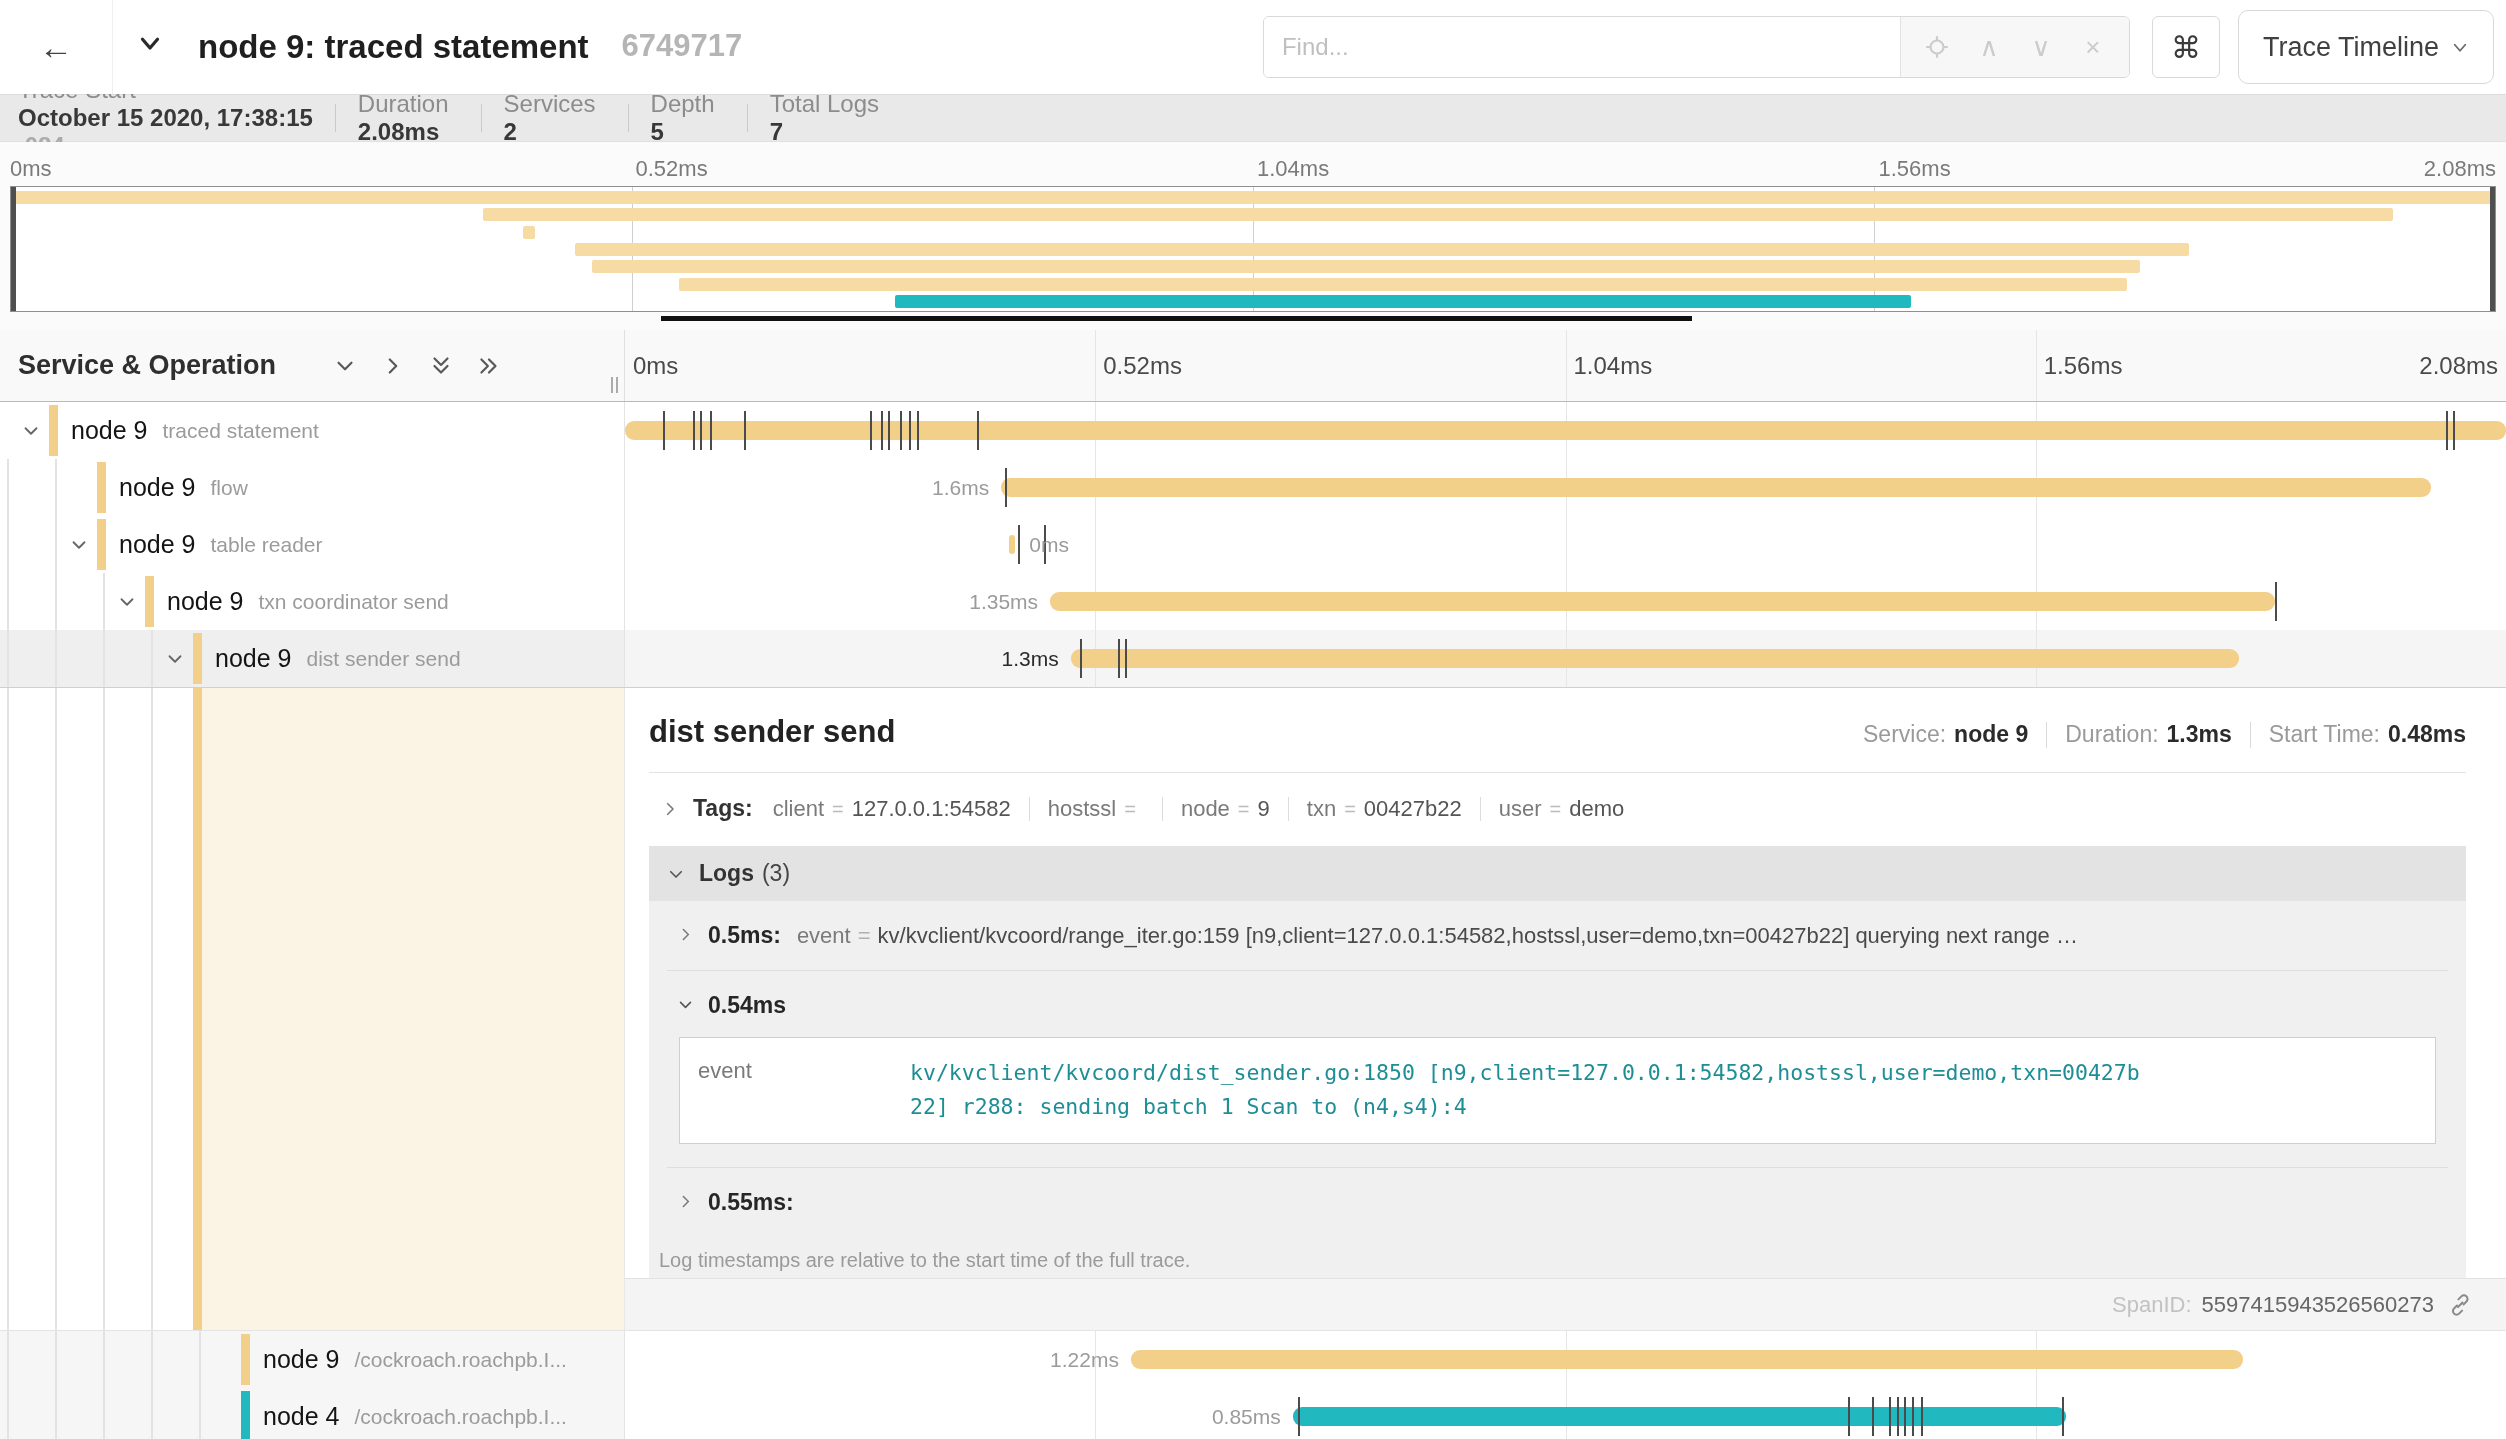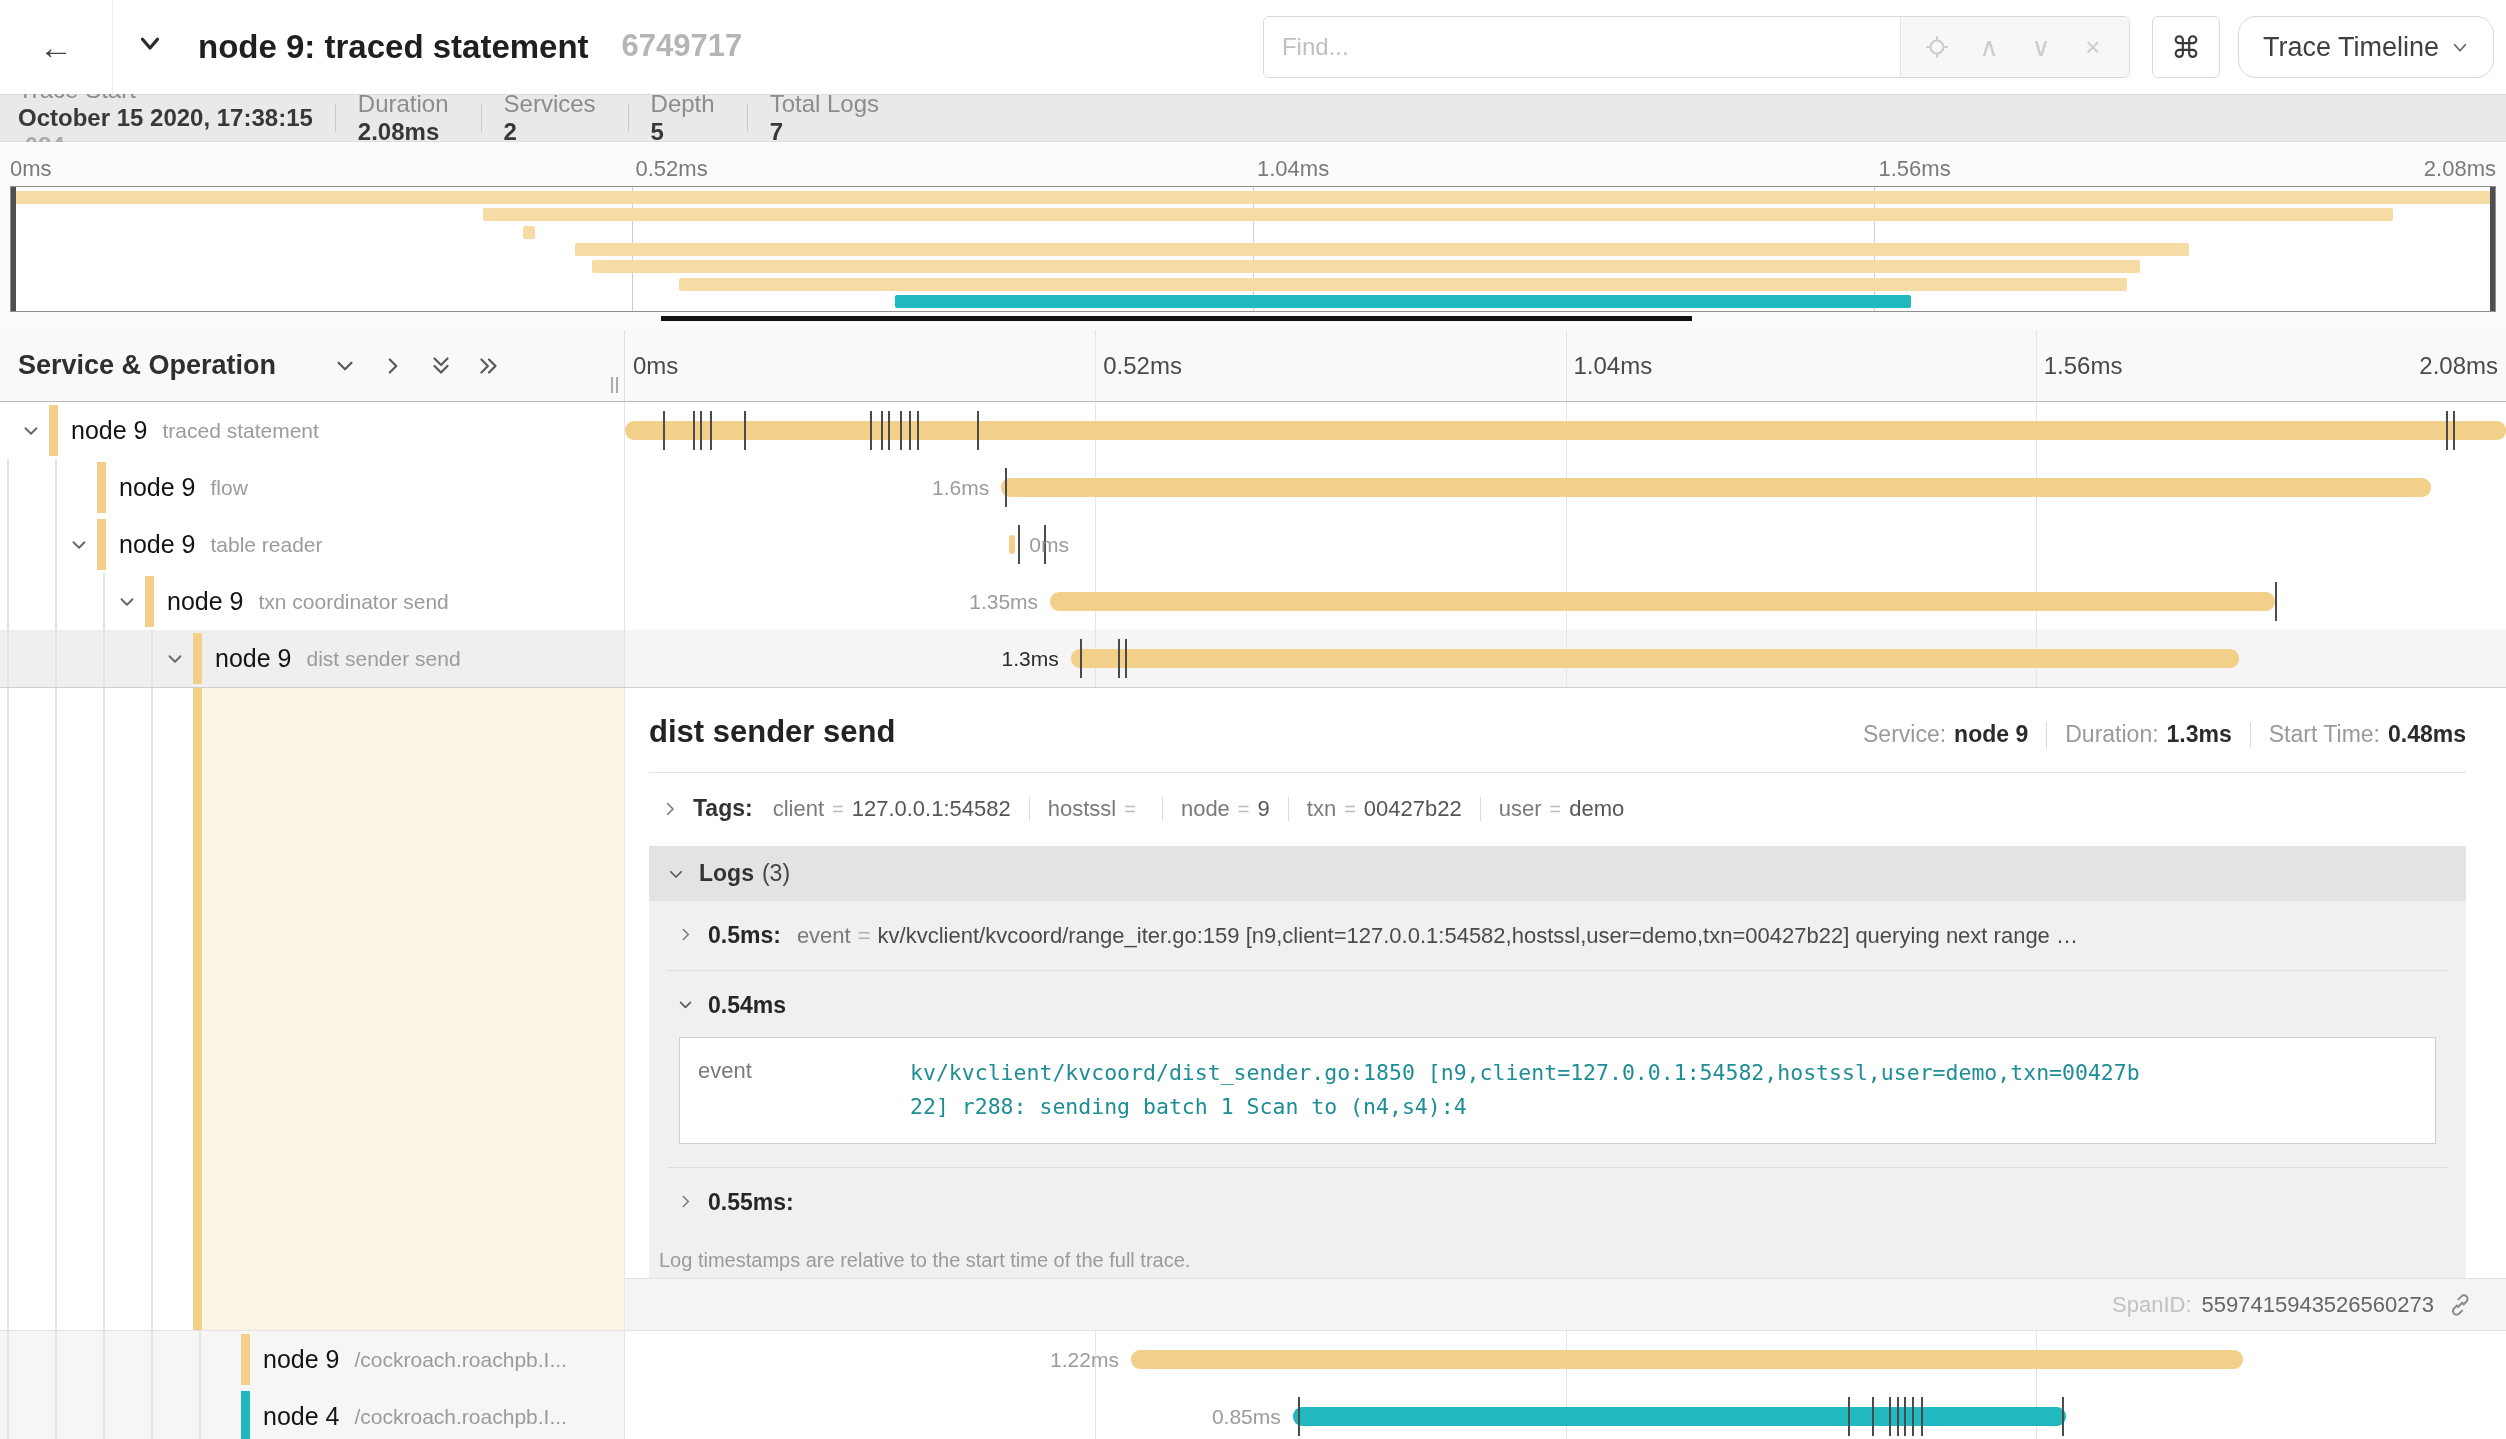--- a/index.html
+++ b/index.html
@@ -17,21 +17,21 @@
   .trace-id { font-size:31px; font-weight:700; color:#B5B5B5; margin-left:16px; }
   .header-right { display:flex; align-items:center; margin-right:12px; }
   .find-group { display:flex; height:62px; border:1px solid #D9D9D9; border-radius:6px; overflow:hidden; background:#fff; }
   .find-input { width:636px; border:none; outline:none; font-size:24px; padding:0 18px;
     font-family:"Liberation Sans","DejaVu Sans",sans-serif; color:#444; }
   .find-input::placeholder { color:#BFBFBF; }
   .find-icons { display:flex; align-items:center; background:#F7F7F7; border-left:1px solid #E3E3E3; padding:0 10px; }
   .find-icon { width:52px; display:flex; align-items:center; justify-content:center; color:#CCCCCC; font-size:26px; cursor:pointer; }
   .kbd-btn { height:62px; width:68px; margin-left:22px; border:1px solid #D9D9D9; border-radius:6px; background:#fff;
     display:flex; align-items:center; justify-content:center; font-size:30px; color:#3a3a3a; cursor:pointer; }
-  .view-btn { height:62px; margin-left:18px; border:1px solid #D9D9D9; border-radius:18px; background:#fff;
+  .view-btn { height:74px; margin-left:18px; border:1px solid #D9D9D9; border-radius:10px; background:#fff;
     display:flex; align-items:center; padding:0 24px; font-size:27px; color:#404040; cursor:pointer; }
   .view-btn .caret { margin-left:12px; }
 
   
   .summary-bar { height:48px; background:#E9E9E9; border-top:1px solid #DCDCDC; border-bottom:1px solid #E0E0E0;
     display:flex; align-items:center; padding-left:18px; font-size:24px; }
   .summary-item { display:flex; align-items:flex-start; white-space:nowrap;flex-direction:column; }
   .summary-label { color:#8C8C8C; margin-right:10px; }
   .summary-value { color:#383838; font-weight:700; }
   .summary-suffix { color:#ABABAB; font-weight:700; }

